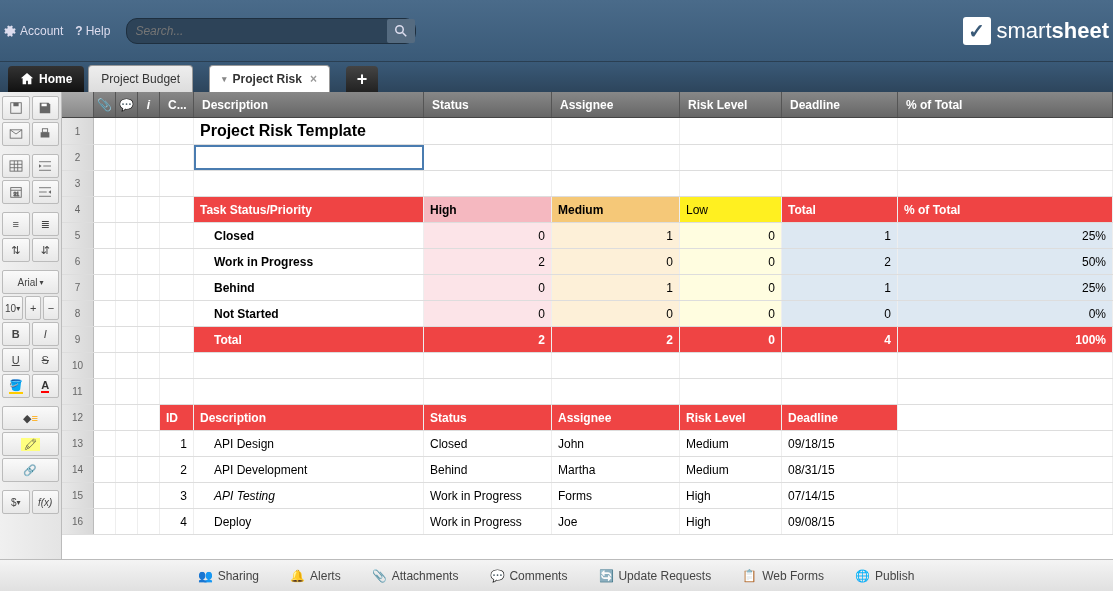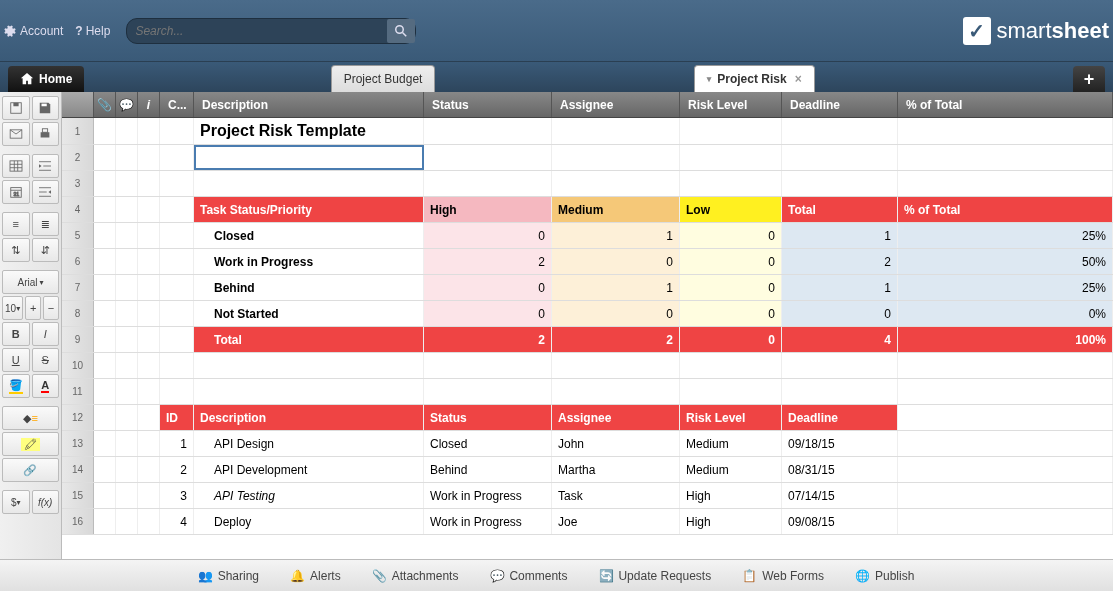--- a/index.html
+++ b/index.html
@@ -11,21 +11,21 @@
 .header-link svg { margin-right: 4px; }
 .search-box { background: #2d4358; border: 1px solid #1e2f3f; border-radius: 11px; display: flex; align-items: center; height: 26px; margin-left: 4px; }
 .search-box input { background: transparent; color: #ccc; border: none; padding: 0 8px; width: 260px; font-style: italic; font-size: 12px; outline: none; }
 .search-box button { background: #556b80; border: none; width: 28px; height: 24px; border-radius: 2px; color: #dde; cursor: pointer; display: flex; align-items: center; justify-content: center; }
 .logo { margin-left: auto; display: flex; align-items: center; color: #fff; font-size: 22px; cursor: pointer; }
 .logo .check { display: inline-flex; width: 28px; height: 28px; background: #fff; border-radius: 3px; margin-right: 6px; align-items: center; justify-content: center; color: #3a5a78; font-weight: bold; font-size: 20px; }
 .logo .thin { font-weight: 300; }
 .logo .bold { font-weight: 600; }
 
 
-.tab-bar { background: linear-gradient(#3a5a78, #2d455c); height: 30px; display: flex; align-items: flex-end; padding: 0 8px; justify-content: space-between; }
+.tab-bar { background: linear-gradient(#3a5a78, #2d455c); height: 30px; display: flex; align-items: flex-end; padding: 0 8px; }
 .home-tab { background: linear-gradient(#333, #111); color: #fff; font-weight: bold; padding: 6px 12px; border-radius: 4px 4px 0 0; display: flex; align-items: center; cursor: pointer; margin-right: 4px; }
 .home-tab svg { margin-right: 5px; }
 .sheet-tab { background: linear-gradient(#eee, #ddd); color: #333; padding: 6px 12px; border-radius: 4px 4px 0 0; margin-right: 16px; display: flex; align-items: center; cursor: pointer; border: 1px solid #999; border-bottom: none; }
 .sheet-tab.active { background: #fff; font-weight: bold; }
 .sheet-tab .drop { margin-right: 6px; color: #888; font-size: 9px; }
 .sheet-tab .close { margin-left: 8px; color: #999; }
 .add-tab { background: linear-gradient(#444, #222); color: #fff; width: 32px; height: 26px; border-radius: 4px 4px 0 0; display: flex; align-items: center; justify-content: center; font-size: 18px; font-weight: bold; cursor: pointer; }
 
 
 .main { display: flex; height: calc(591px - 50px - 30px - 32px); background: #fff; }
@@ -332,21 +332,21 @@
 
       <div class="grid-row">
         <div class="row-num">4</div>
         <div class="icon-cell"></div>
           <div class="icon-cell"></div>
           <div class="icon-cell"></div>
         <div class="cell c-id"></div>
         <div class="cell c-desc hdr-navy">Task Status/Priority</div>
         <div class="cell c-status bg-pink" style="font-weight:bold;">High</div>
         <div class="cell c-assignee bg-orange" style="font-weight:bold;">Medium</div>
-        <div class="cell c-risk bg-yellow" style="font-weight:bold;">Low</div>
+        <div class="cell c-risk bg-yellow" style="font-weight:normal;">Low</div>
         <div class="cell c-deadline hdr-navy">Total</div>
         <div class="cell c-pct hdr-navy" style="justify-content:flex-start;">% of Total</div>
       </div>
 
       <div class="grid-row">
         <div class="row-num">5</div>
         <div class="icon-cell"></div>
           <div class="icon-cell"></div>
           <div class="icon-cell"></div>
           <div class="cell c-id"></div>
@@ -479,21 +479,21 @@
         <div class="cell c-pct"></div>
       </div>
       <div class="grid-row">
         <div class="row-num">15</div>
         <div class="icon-cell"></div>
           <div class="icon-cell"></div>
           <div class="icon-cell"></div>
         <div class="cell c-id">3</div>
         <div class="cell c-desc" style="padding-left:20px;font-style:italic;">API Testing</div>
         <div class="cell c-status">Work in Progress</div>
-        <div class="cell c-assignee">Task</div>
+        <div class="cell c-assignee">Forms</div>
         <div class="cell c-risk">High</div>
         <div class="cell c-deadline">07/14/15</div>
         <div class="cell c-pct"></div>
       </div>
       <div class="grid-row">
         <div class="row-num">16</div>
         <div class="icon-cell"></div>
           <div class="icon-cell"></div>
           <div class="icon-cell"></div>
         <div class="cell c-id">4</div>

